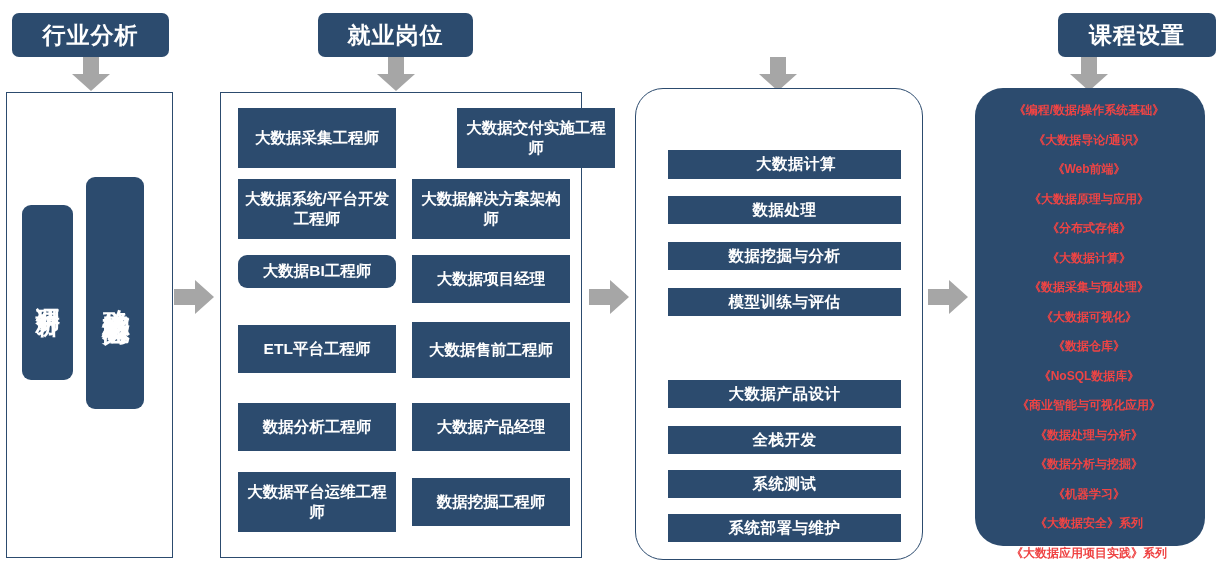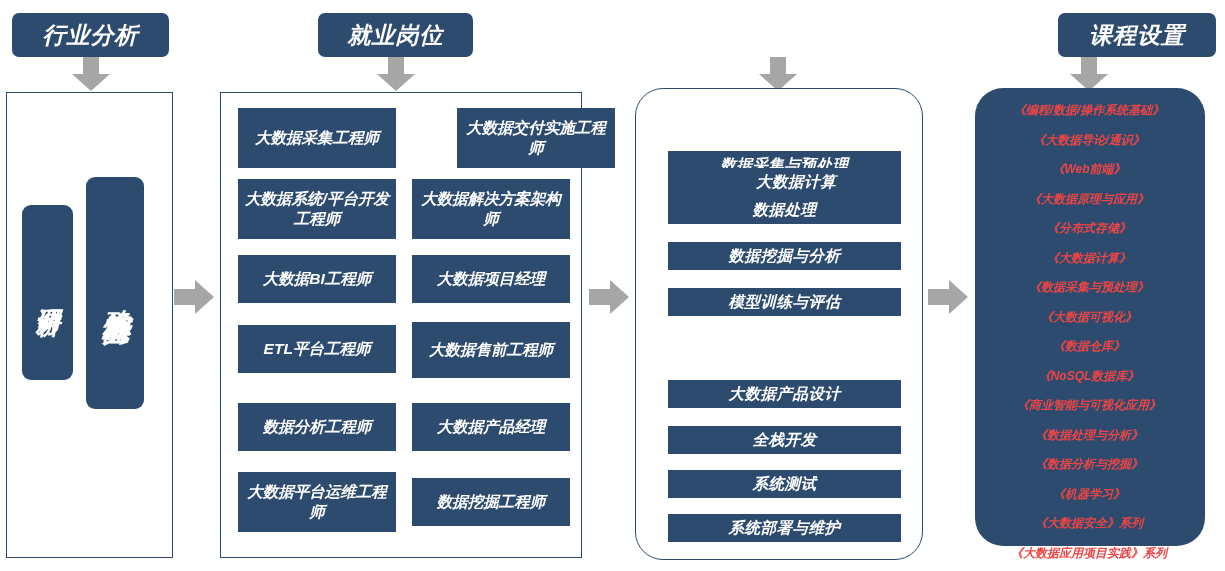--- a/index.html
+++ b/index.html
@@ -12,21 +12,20 @@
     height: 571px;
     position: relative;
     font-family: "Liberation Sans", "DejaVu Sans", sans-serif;
     overflow: hidden;
   }
   .stage {
     position: absolute;
     left: 0; top: 0;
     width: 1225px;
     height: 571px;
-    font-style: italic;
   }
 
   
   .header-pill {
     position: absolute;
     background: #2c4b6e;
     border-radius: 7px;
     color: #ffffff;
     font-weight: bold;
     font-size: 23px;
@@ -222,36 +221,36 @@
   </div>
 
   <div class="vbox" id="vbox-core" style="left:86px; top:177px; width:58px; height:232px;">
     <span class="vtext">确定核心能力</span>
   </div>
 
   <div class="frame-square" style="left:220px; top:92px; width:362px; height:466px;"></div>
 
   <div class="job-box" style="left:238px; top:108px; width:158px; height:60px;">大数据采集工程师</div>
   <div class="job-box" style="left:238px; top:179px; width:158px; height:60px;">大数据系统/平台开发工程师</div>
-  <div class="job-box" style="left:238px; top:255px; width:158px; height:48px;">大数据BI工程师</div>
+  <div class="job-box" style="left:238px; top:255px; width:158px; height:33px;border-radius:9px;">大数据BI工程师</div>
   <div class="job-box" style="left:238px; top:325px; width:158px; height:48px;">ETL平台工程师</div>
   <div class="job-box" style="left:238px; top:403px; width:158px; height:48px;">数据分析工程师</div>
   <div class="job-box" style="left:238px; top:472px; width:158px; height:60px;">大数据平台运维工程师</div>
 
   <div class="job-box" style="left:412px; top:108px; width:158px; height:60px;margin-left:45px;">大数据交付实施工程师</div>
   <div class="job-box" style="left:412px; top:179px; width:158px; height:60px;">大数据解决方案架构师</div>
   <div class="job-box" style="left:412px; top:255px; width:158px; height:48px;">大数据项目经理</div>
   <div class="job-box" style="left:412px; top:322px; width:158px; height:56px;">大数据售前工程师</div>
   <div class="job-box" style="left:412px; top:403px; width:158px; height:48px;">大数据产品经理</div>
   <div class="job-box" style="left:412px; top:478px; width:158px; height:48px;">数据挖掘工程师</div>
 
   <div class="frame-round" style="left:635px; top:88px; width:288px; height:472px;"></div>
 
   <div class="cap-box" style="left:668px; top:104px; width:233px; height:28px;margin-top:47px;">数据采集与预处理</div>
-  <div class="cap-box" style="left:668px; top:168px; width:233px; height:28px;padding-left:23px;">大数据计算</div>
+  <div class="cap-box" style="left:668px; top:150px; width:233px; height:28px;padding-left:23px;">大数据计算</div>
   <div class="cap-box" style="left:668px; top:196px; width:233px; height:28px;">数据处理</div>
   <div class="cap-box" style="left:668px; top:242px; width:233px; height:28px;">数据挖掘与分析</div>
   <div class="cap-box" style="left:668px; top:288px; width:233px; height:28px;">模型训练与评估</div>
   <div class="cap-box" style="left:668px; top:380px; width:233px; height:28px;">大数据产品设计</div>
   <div class="cap-box" style="left:668px; top:426px; width:233px; height:28px;">全栈开发</div>
   <div class="cap-box" style="left:668px; top:470px; width:233px; height:28px;">系统测试</div>
   <div class="cap-box" style="left:668px; top:514px; width:233px; height:28px;">系统部署与维护</div>
 
   <div class="frame-filled" style="left:975px; top:88px; width:230px; height:458px;"></div>
 

